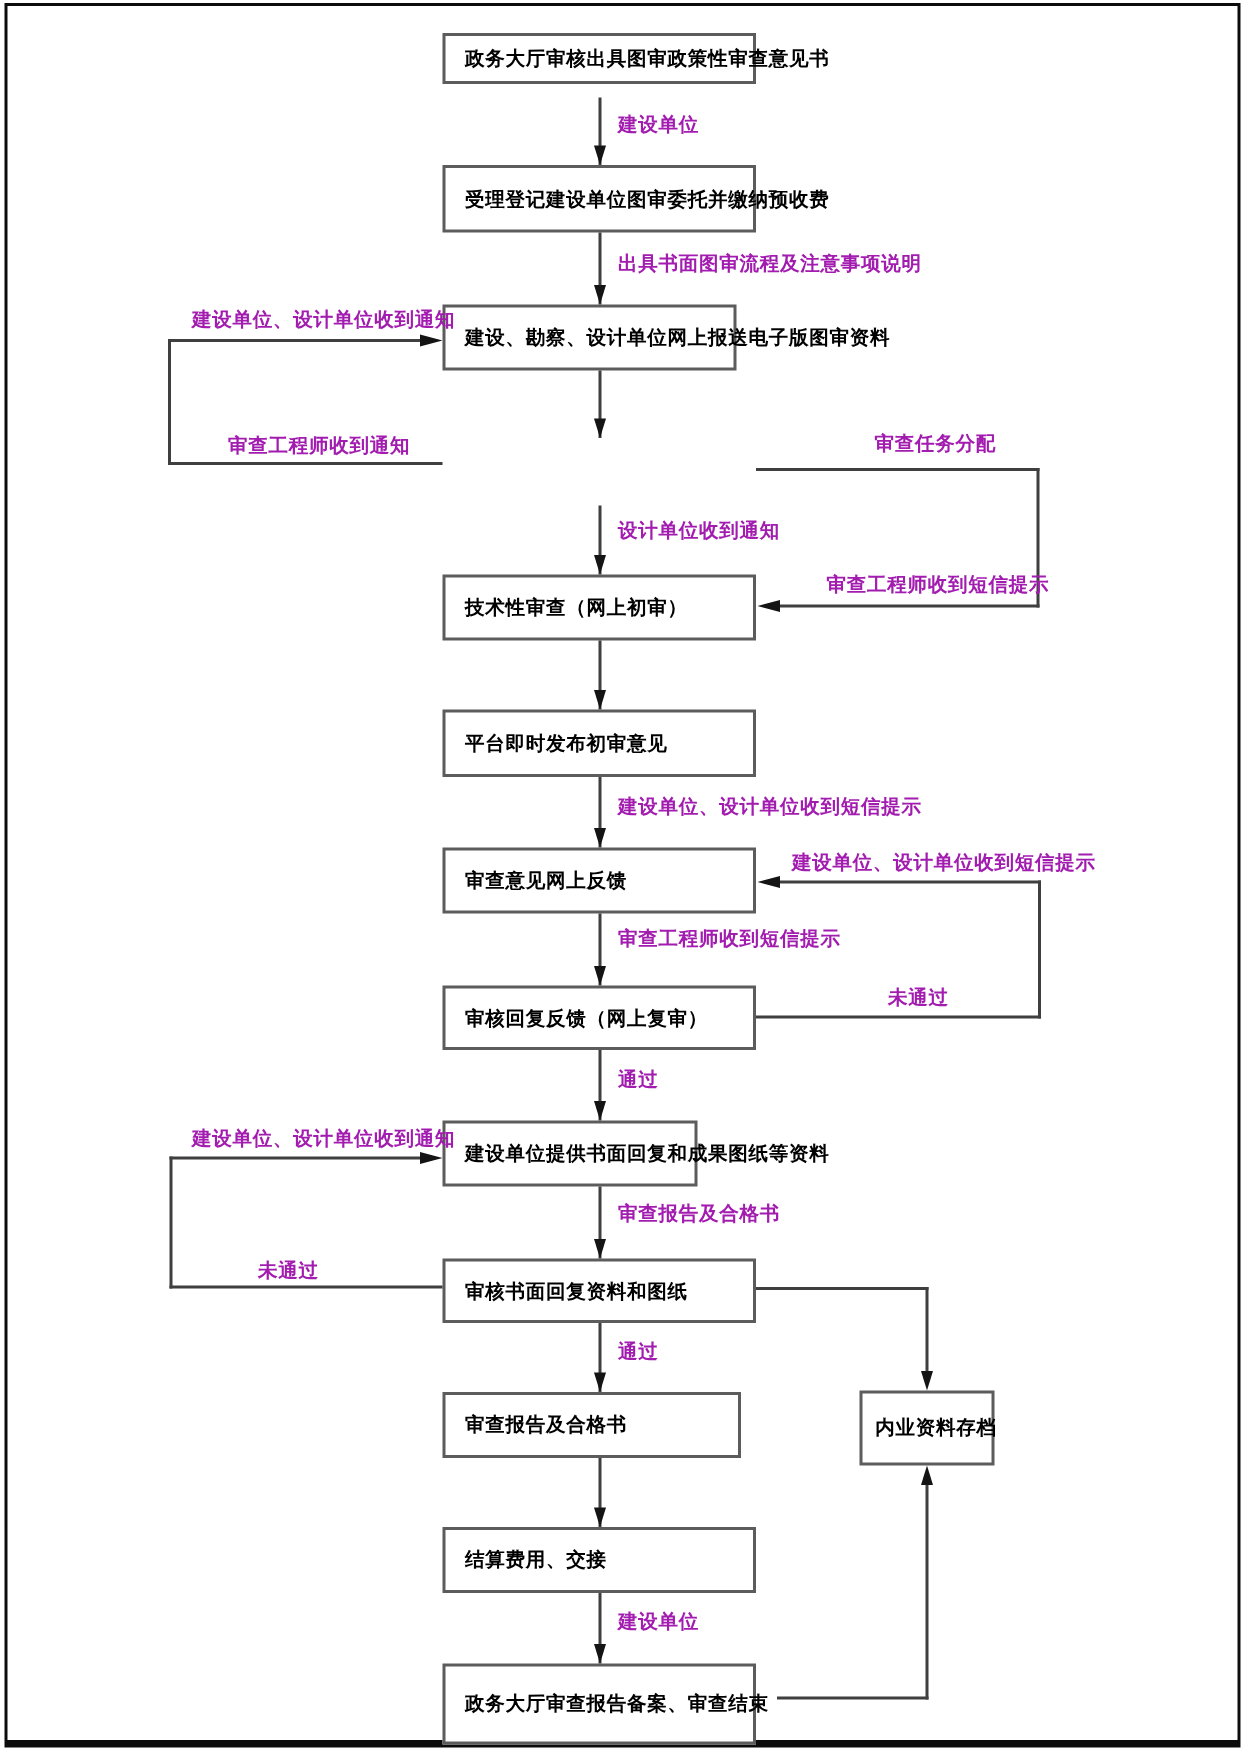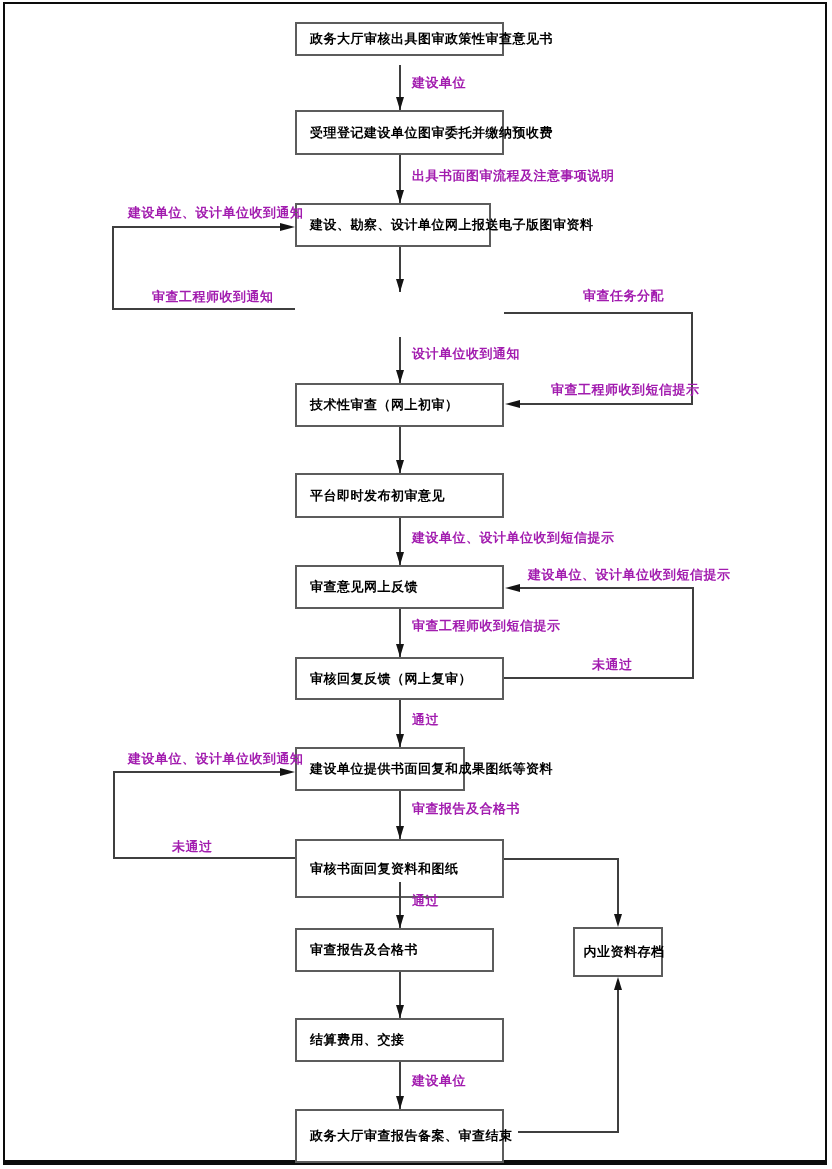--- a/index.html
+++ b/index.html
@@ -45,21 +45,21 @@
     </div>
   <div class="node" style="left:295px;top:565px;width:209px;height:44px">
       <span class="nlabel">审查意见网上反馈</span>
     </div>
   <div class="node" style="left:295px;top:657px;width:209px;height:43px">
       <span class="nlabel">审核回复反馈（网上复审）</span>
     </div>
   <div class="node" style="left:295px;top:747px;width:170px;height:44px">
       <span class="nlabel">建设单位提供书面回复和成果图纸等资料</span>
     </div>
-  <div class="node" style="left:295px;top:839px;width:209px;height:59px">
+  <div class="node" style="left:295px;top:839px;width:209px;height:43px">
       <span class="nlabel">审核书面回复资料和图纸</span>
     </div>
   <div class="node" style="left:295px;top:928px;width:199px;height:44px">
       <span class="nlabel">审查报告及合格书</span>
     </div>
   <div class="node" style="left:295px;top:1018px;width:209px;height:44px">
       <span class="nlabel">结算费用、交接</span>
     </div>
   <div class="node" style="left:295px;top:1109px;width:209px;height:54px">
       <span class="nlabel">政务大厅审查报告备案、审查结束</span>

